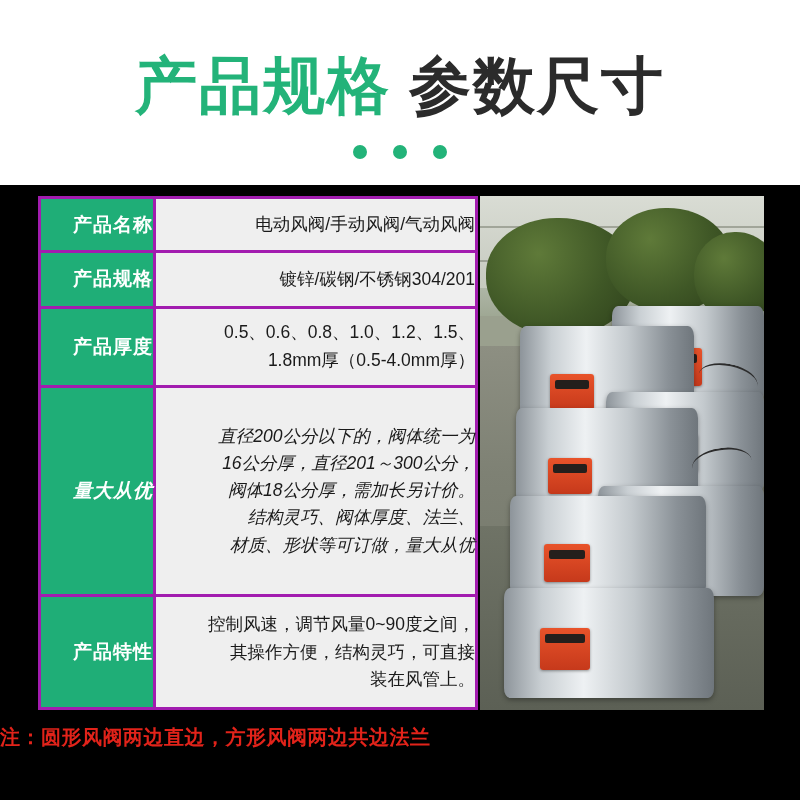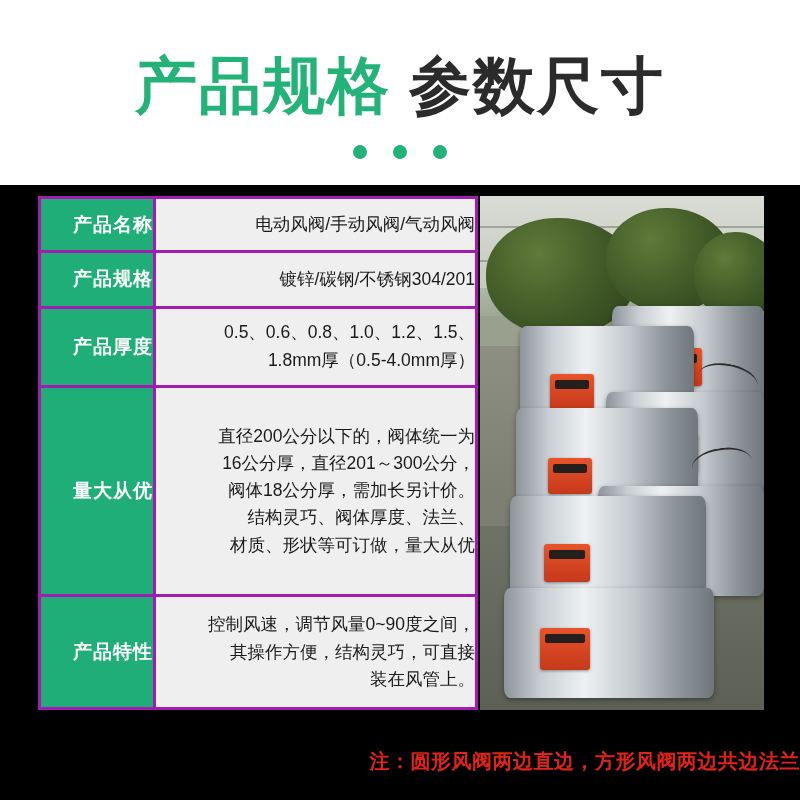--- a/index.html
+++ b/index.html
@@ -110,21 +110,21 @@
     padding: 7px 10px 7px 14px;
     text-align: left;
   }
   .val .line { display: block; white-space: nowrap; }
 
   
   .r1 td { height: 48px; }
   .r2 td { height: 44px; }
   .r3 td { height: 50px; }
   .r4 td { height: 72px; }
-  .r5 td { height: 196px; }
+  .r5 td { height: 196px; font-style: italic; }
   .r5 .val { vertical-align: middle; }
   .r6 td { height: 104px; }
 
   
   .photo {
     position: absolute;
     left: 442px;
     top: 0;
     width: 284px;
     height: 514px;
@@ -202,23 +202,23 @@
     border-radius: 50%;
     width: 60px; height: 30px;
   }
   .w1 { left: 218px; top: 168px; transform: rotate(12deg); }
   .w2 { left: 212px; top: 252px; transform: rotate(-8deg); }
 
   
   .note {
     position: absolute;
     left: 0;
-    top: 746px;
-    width: 800px;
-    text-align: right;
+    top: 722px;
+    width: 800px;
+    text-align: left;
     color: #e2231a;
     font-size: 20px;
     font-weight: bold;
     line-height: 1.55;
     letter-spacing: 0.5px;
   }
   .note .l2 { display: block; }
 </style>
 </head>
 <body>

